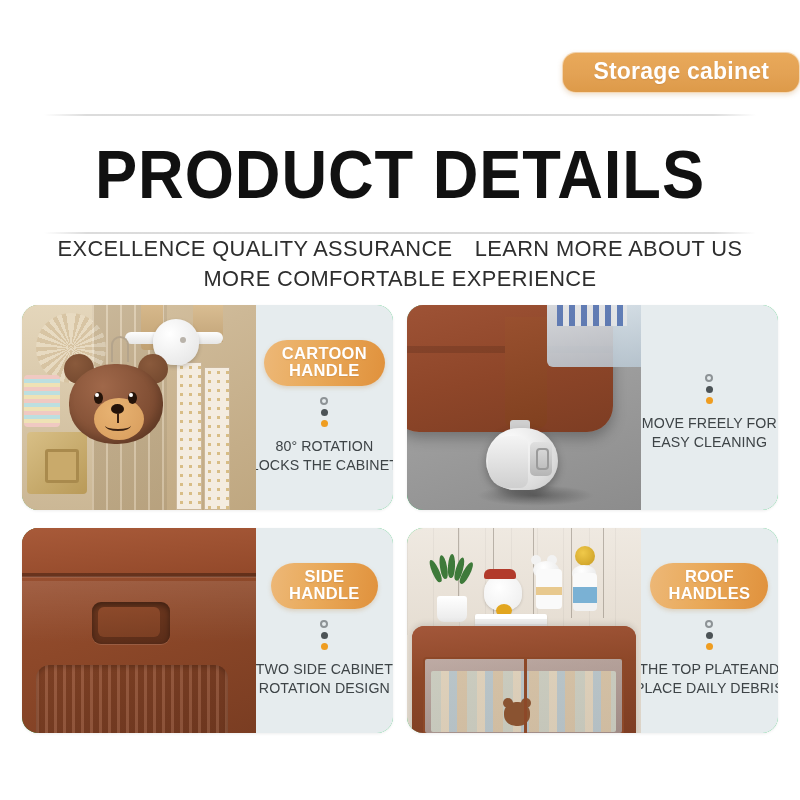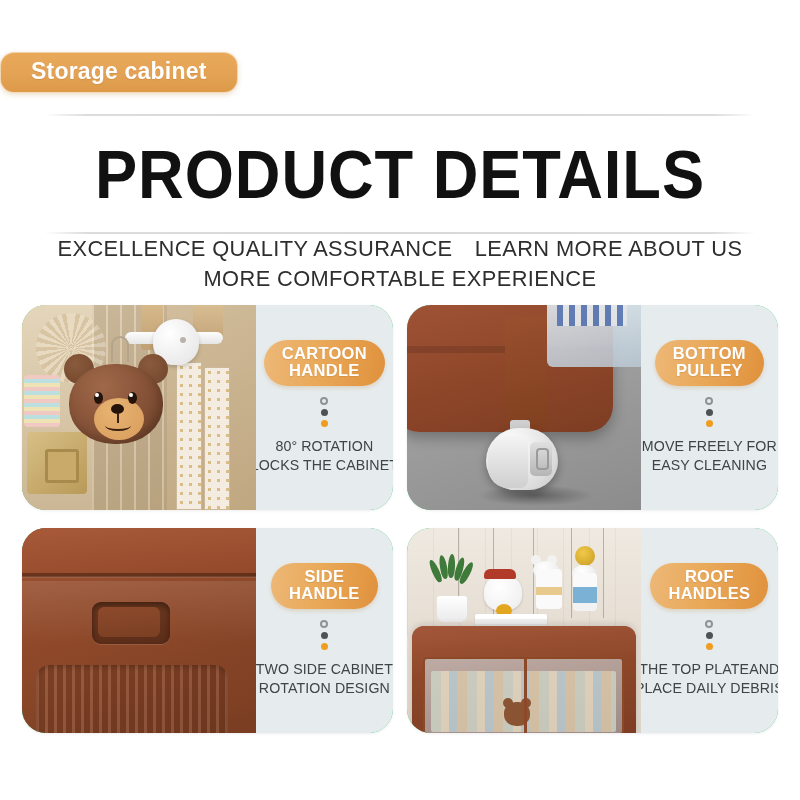--- a/index.html
+++ b/index.html
@@ -10,21 +10,21 @@
     background: #ffffff;
     font-family: "Liberation Sans", sans-serif;
     overflow: hidden;
     position: relative;
   }
 
   
   .banner-wrap {
     width: 100%;
     display: flex;
-    justify-content: flex-start;
+    justify-content: flex-end;
     padding-top: 52px;
   }
   .banner-pill {
     background: linear-gradient(180deg, #e9a95a 0%, #e3a254 55%, #dd9a49 100%);
     border-radius: 14px;
     padding: 7px 30px 9px 30px;
     box-shadow: 0 2px 5px rgba(200,150,90,0.30);
     border: 1px solid rgba(255,255,255,0.55);
   }
   .banner-pill-text {
@@ -80,21 +80,21 @@
     width: 756px;
     display: grid;
     grid-template-columns: 1fr 1fr;
     grid-template-rows: 205px 205px;
     column-gap: 14px;
     row-gap: 18px;
   }
 
   .card {
     position: relative;
-    border-radius: 24px;
+    border-radius: 16px;
     overflow: hidden;
     display: flex;
     background: #22c55e;
     box-shadow: 0 1px 3px rgba(0,0,0,0.07);
   }
 
   .card-photo {
     width: 63%;
     height: 100%;
     position: relative;
@@ -406,24 +406,20 @@
       <div class="p2-glass-items"></div>
       <div class="p2-shadow"></div>
       <div class="p2-wheel">
         <div class="p2-wheel-stem"></div>
         <div class="p2-wheel-body"></div>
         <div class="p2-wheel-tread"></div>
         <div class="p2-wheel-brake"></div>
       </div>
     </div>
     <div class="card-info">
-      <div class="badge">
-        <span class="badge-line">BOTTOM</span>
-        <span class="badge-line">PULLEY</span>
-      </div>
       <div class="dots">
         <span class="dot hollow"></span>
         <span class="dot dark"></span>
         <span class="dot orange"></span>
       </div>
       <div class="caption">
         <div>MOVE FREELY FOR</div>
         <div>EASY CLEANING</div>
       </div>
     </div>

